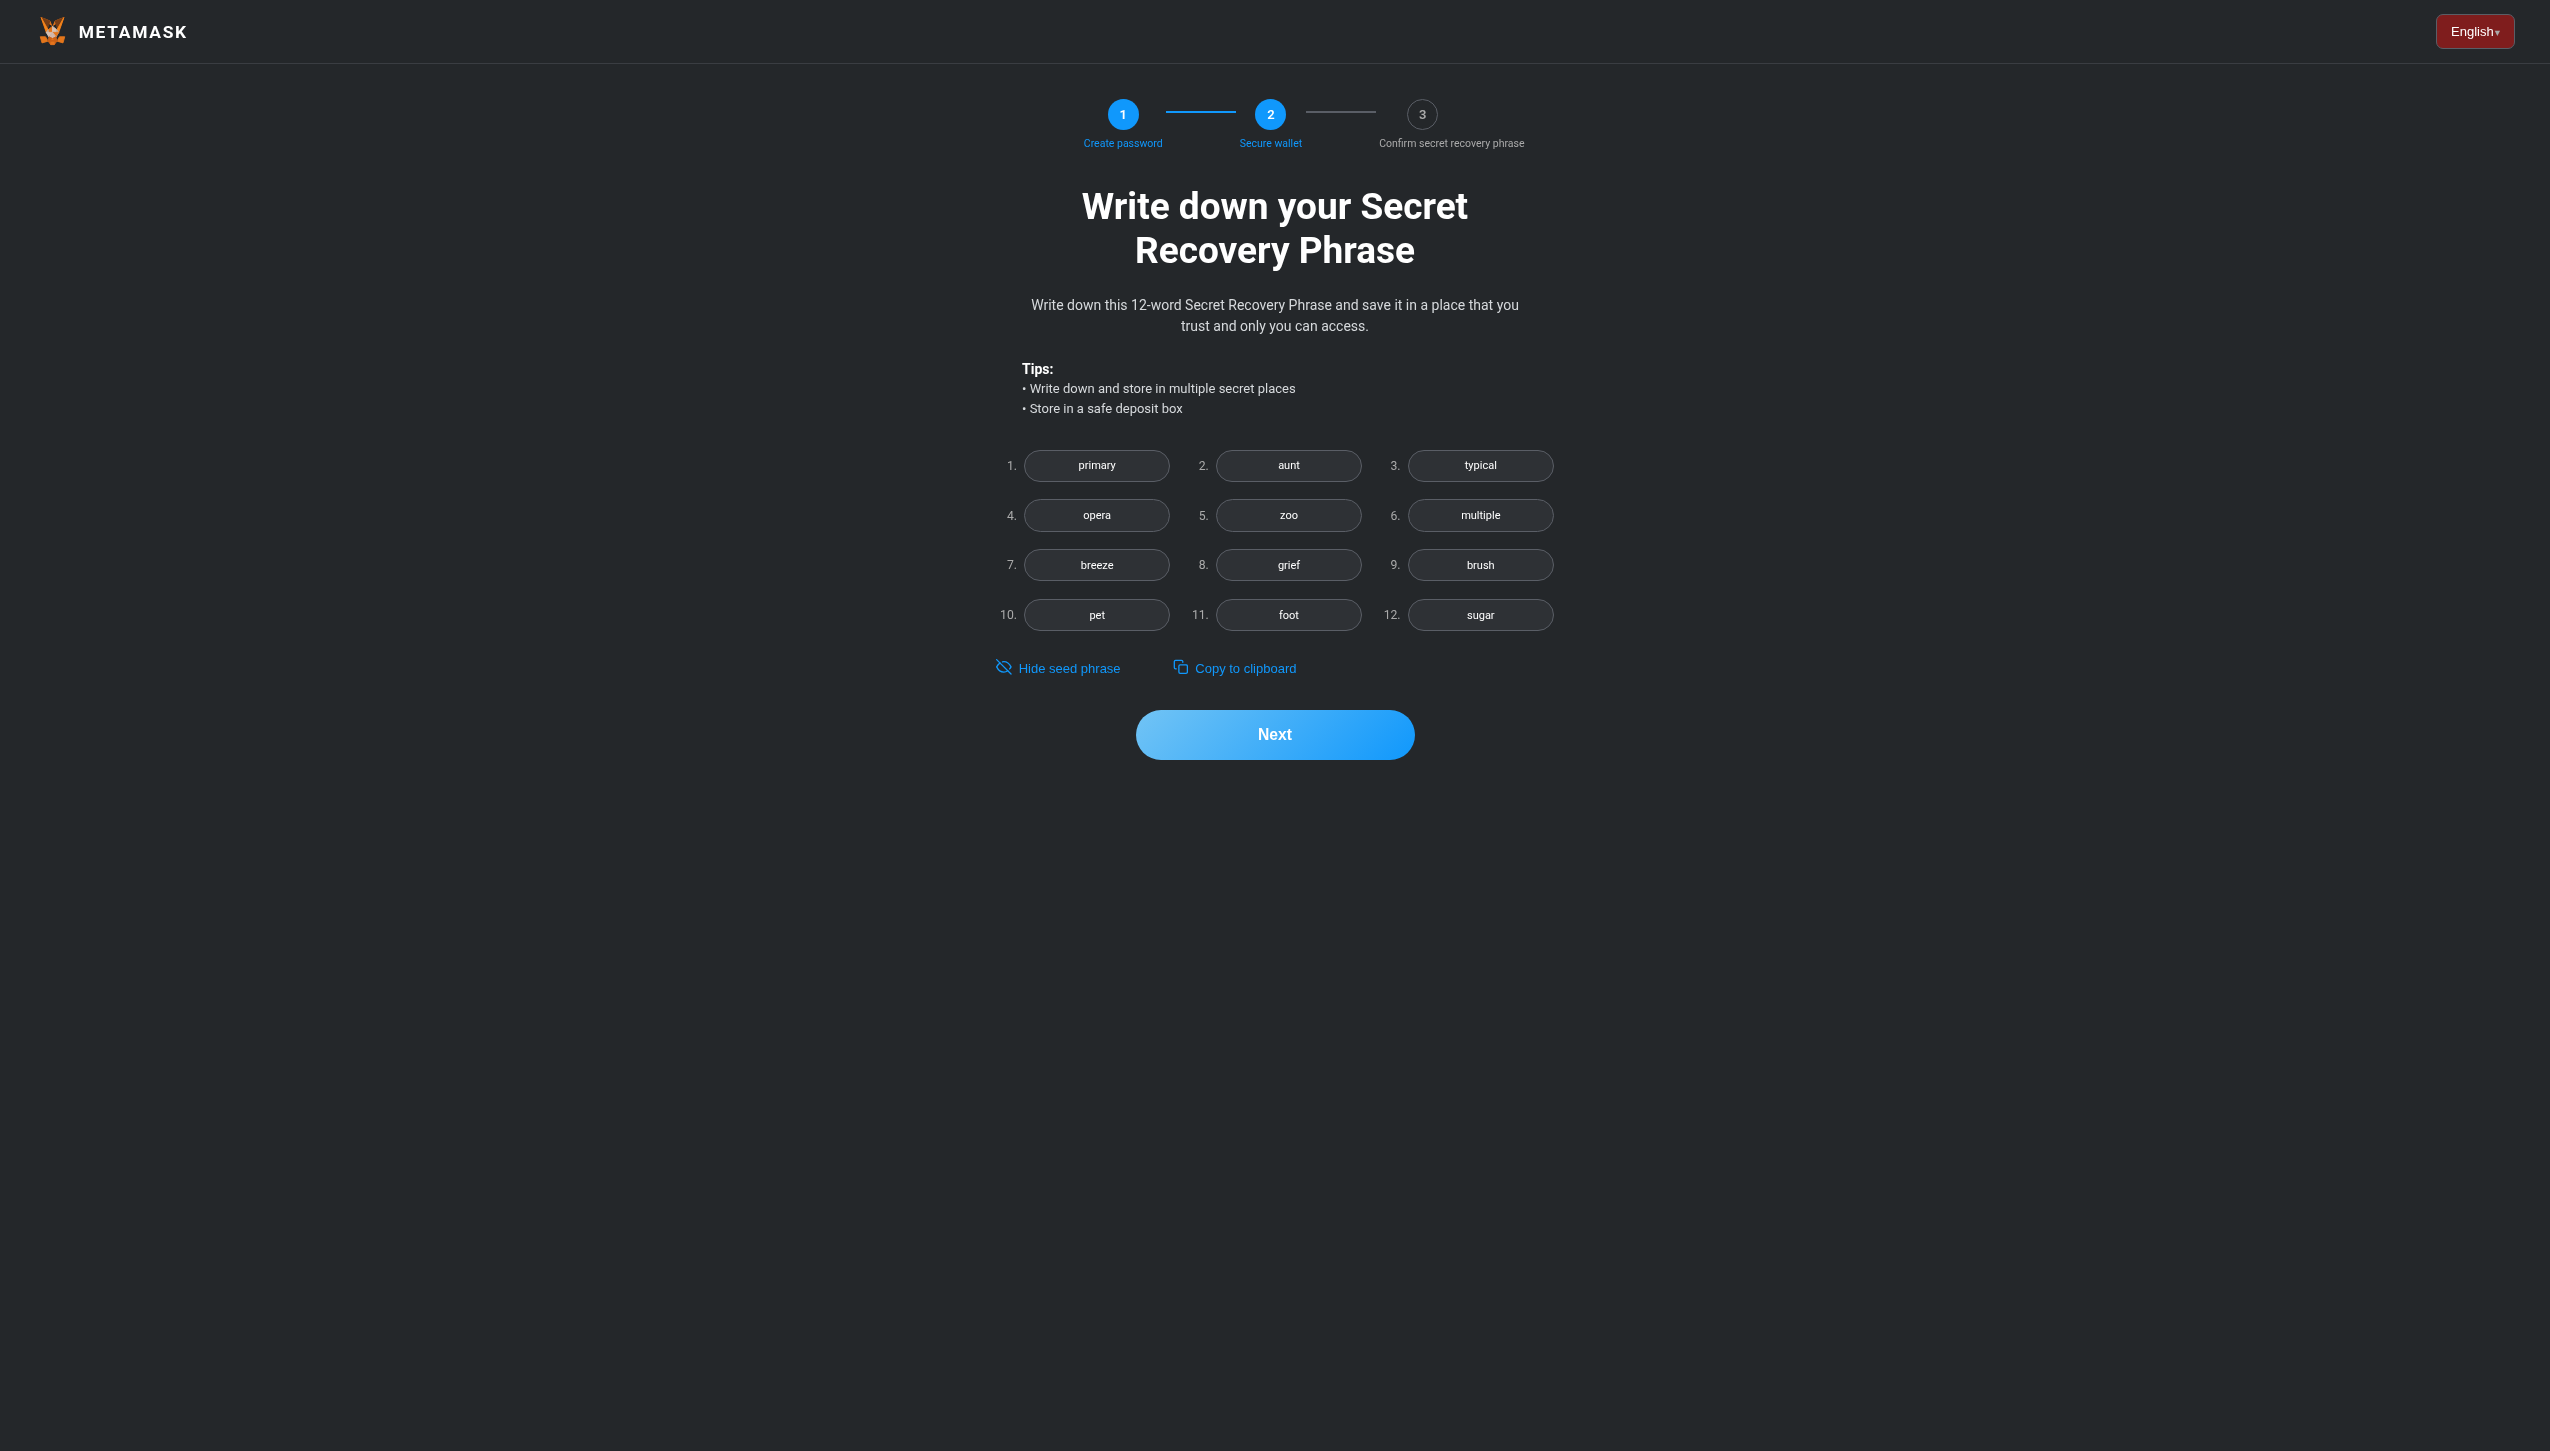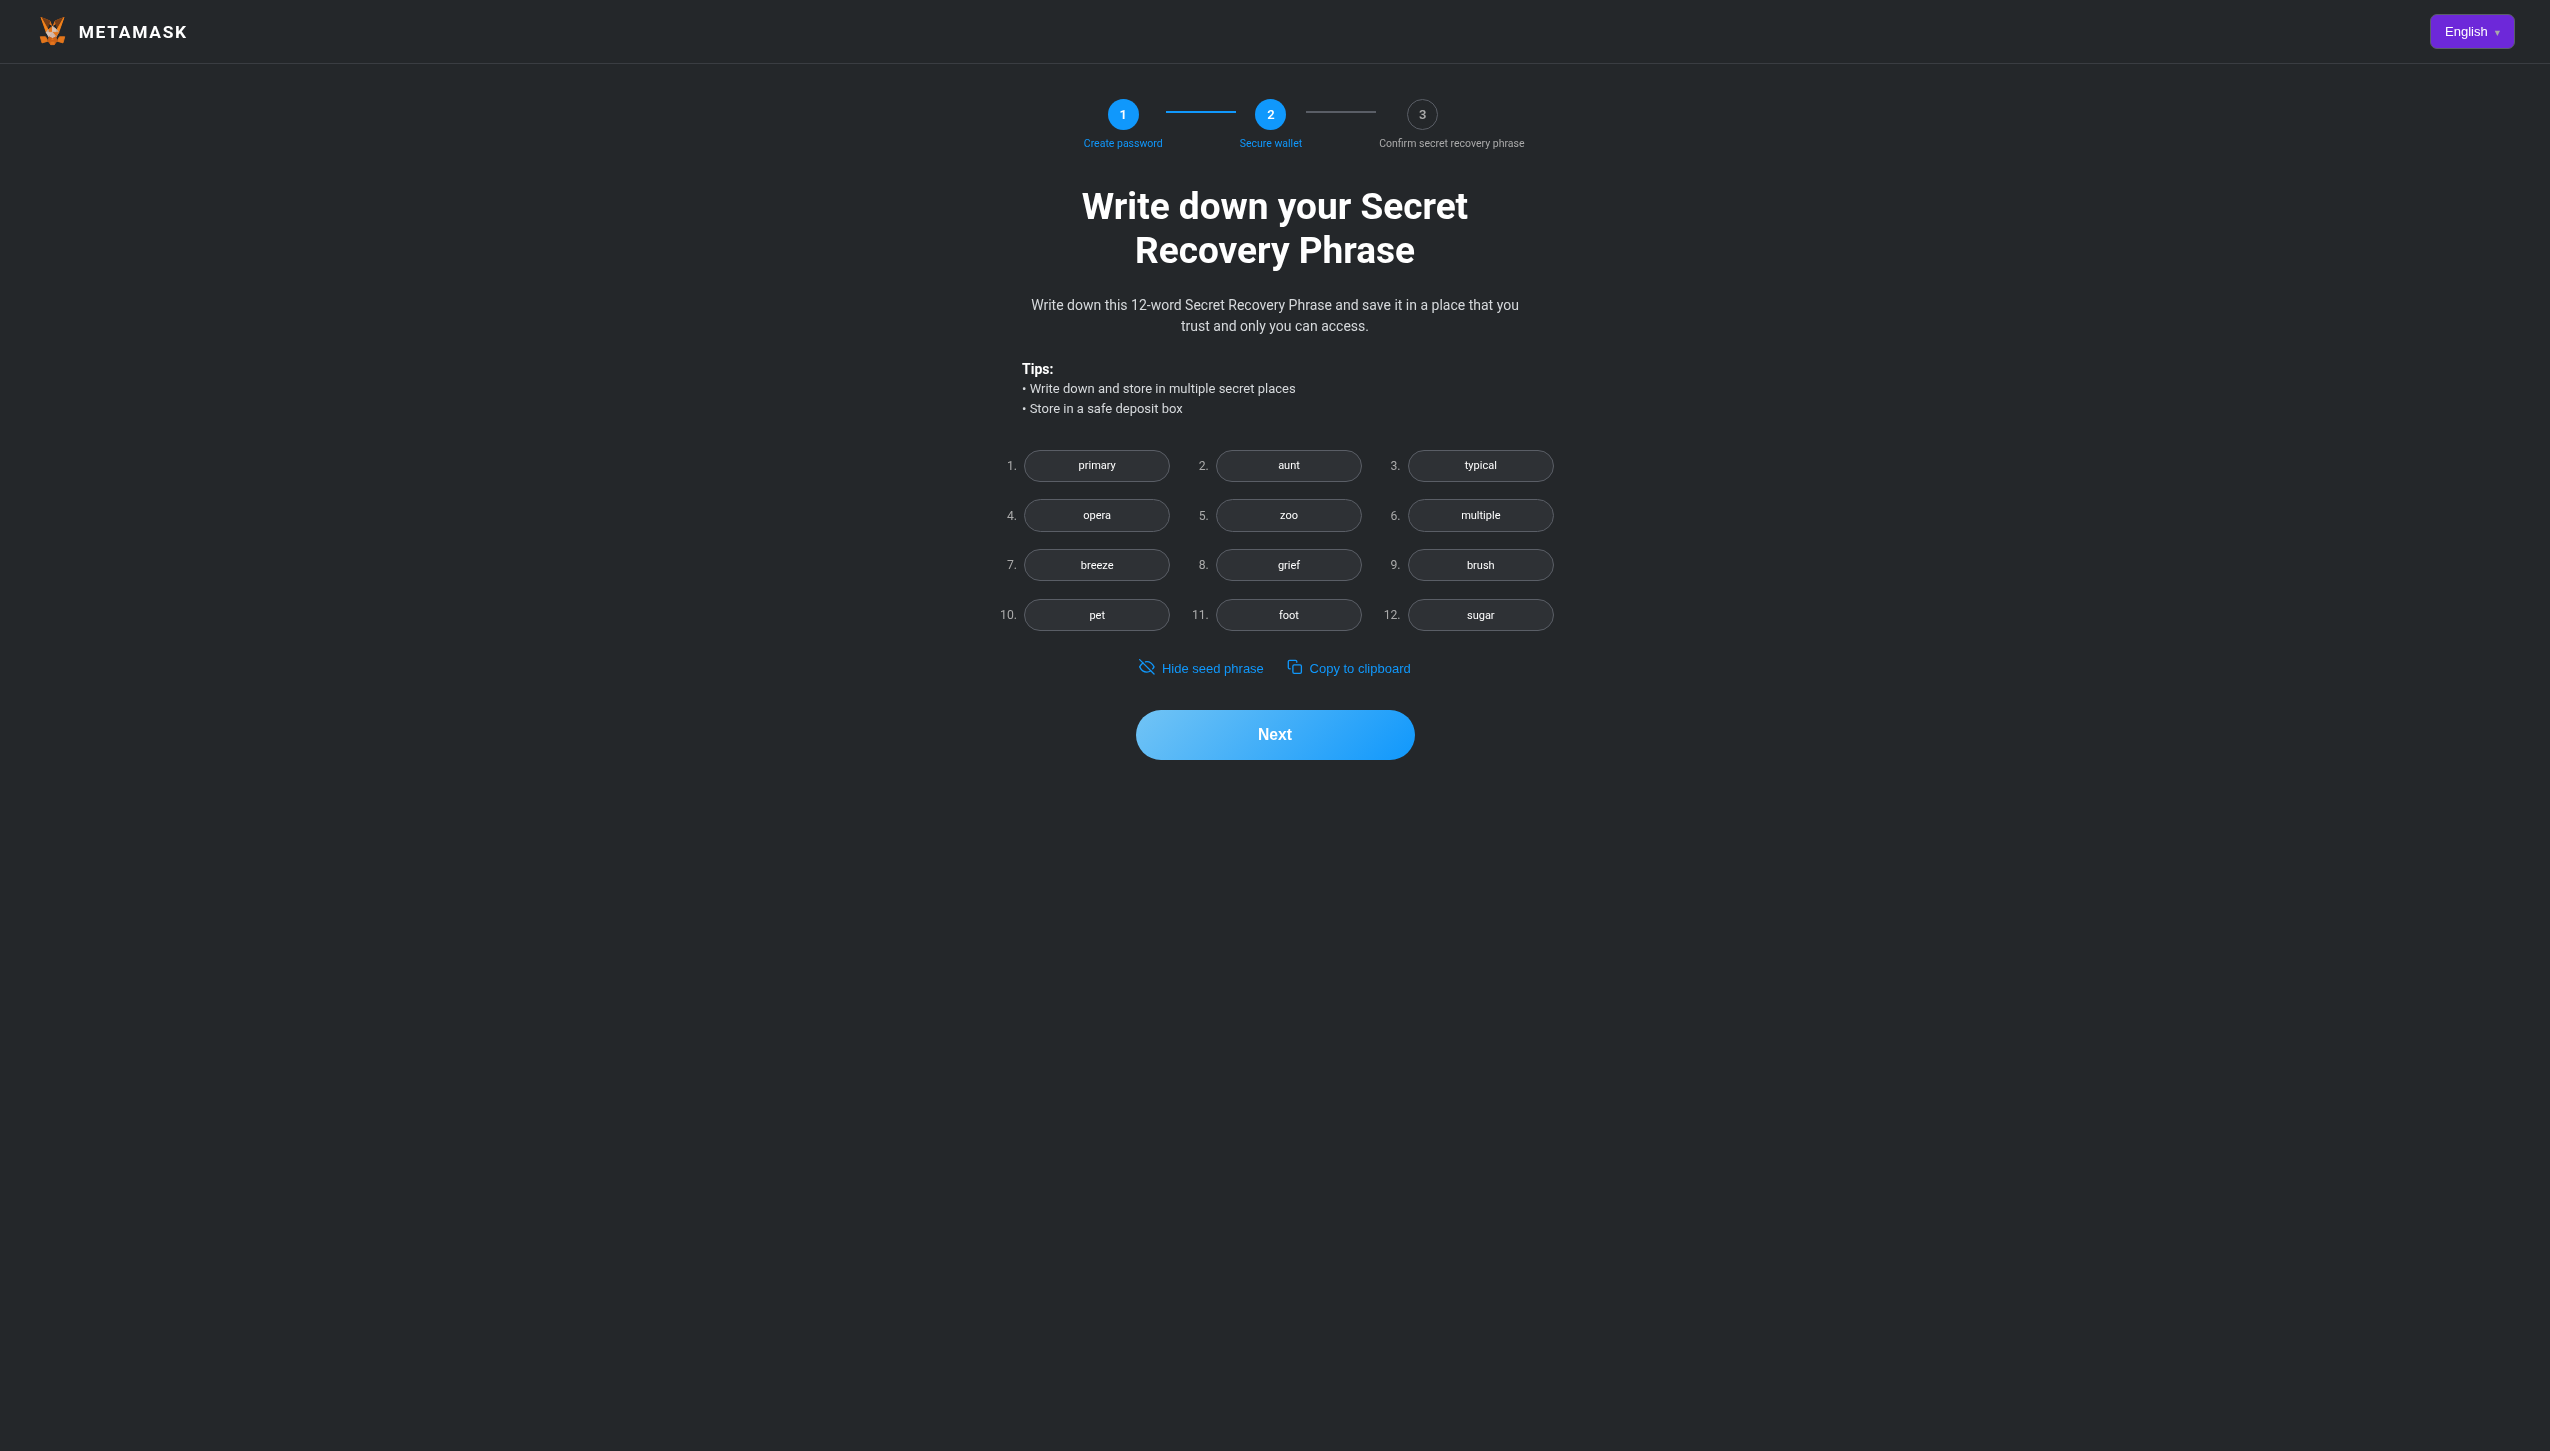--- a/index.html
+++ b/index.html
@@ -39,22 +39,22 @@
     .logo-text {
       font-size: 17.4px;
       font-weight: 700;
       letter-spacing: 1.7px;
       color: #ffffff;
     }
 
     .language-selector {
       display: flex;
       align-items: center;
-      gap: 7px;
-      background-color: #6d28d9;
+      gap: 1px;
+      background-color: #7f1d1d;
       border: 0.9px solid #5a5e66;
       border-radius: 7px;
       padding: 8.7px 14px;
       cursor: pointer;
       color: #ffffff;
       font-size: 13px;
     }
 
     .language-selector .chevron {
       font-size: 10.5px;
@@ -218,22 +218,21 @@
       font-size: 11px;
       color: #ffffff;
       text-align: center;
       flex: 1;
       min-width: 87px;
     }
 
     
     .bottom-actions {
       display: flex;
-      justify-content: center;
-      gap: 23px;
+      gap: 52px;
       max-width: 558px;
       width: 100%;
       margin-bottom: 24.4px;
     }
 
     .action-link {
       display: flex;
       align-items: center;
       gap: 7px;
       color: #1098fc;

